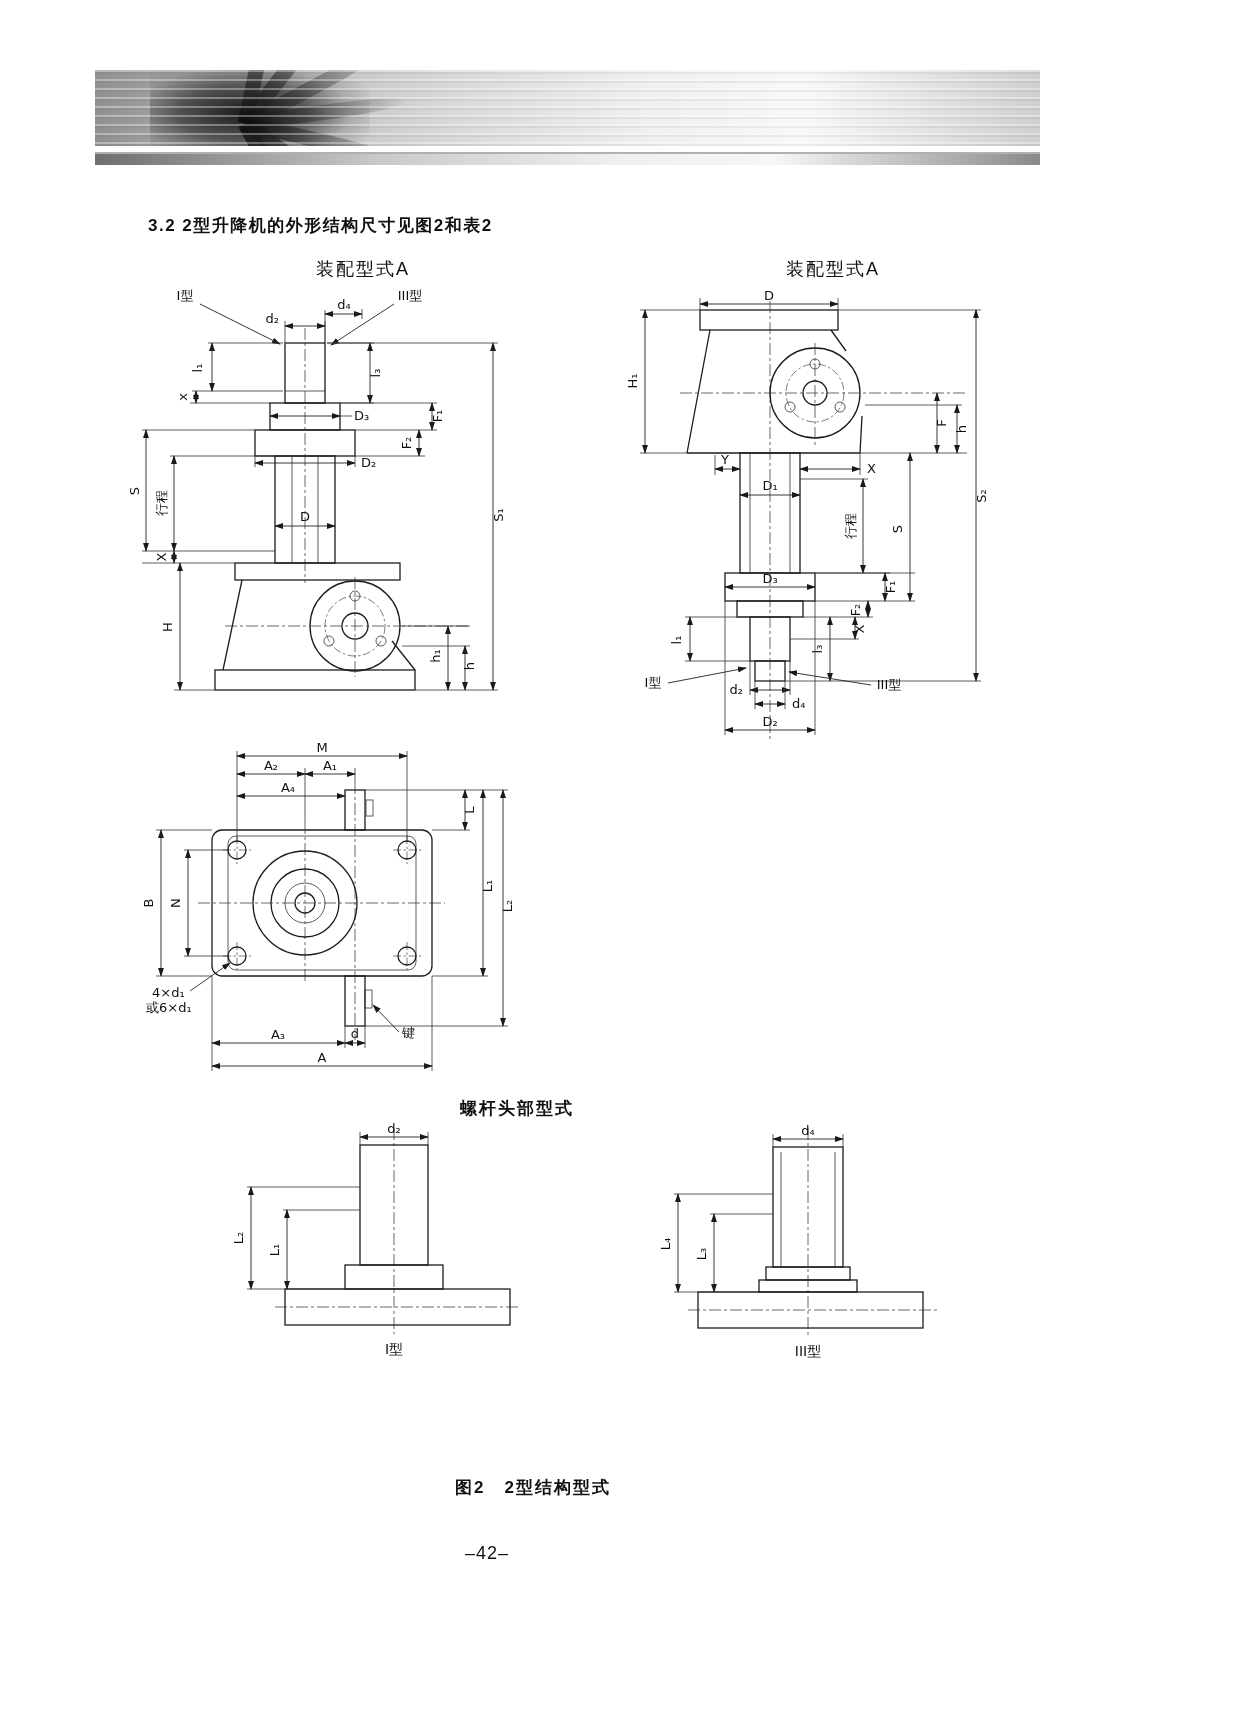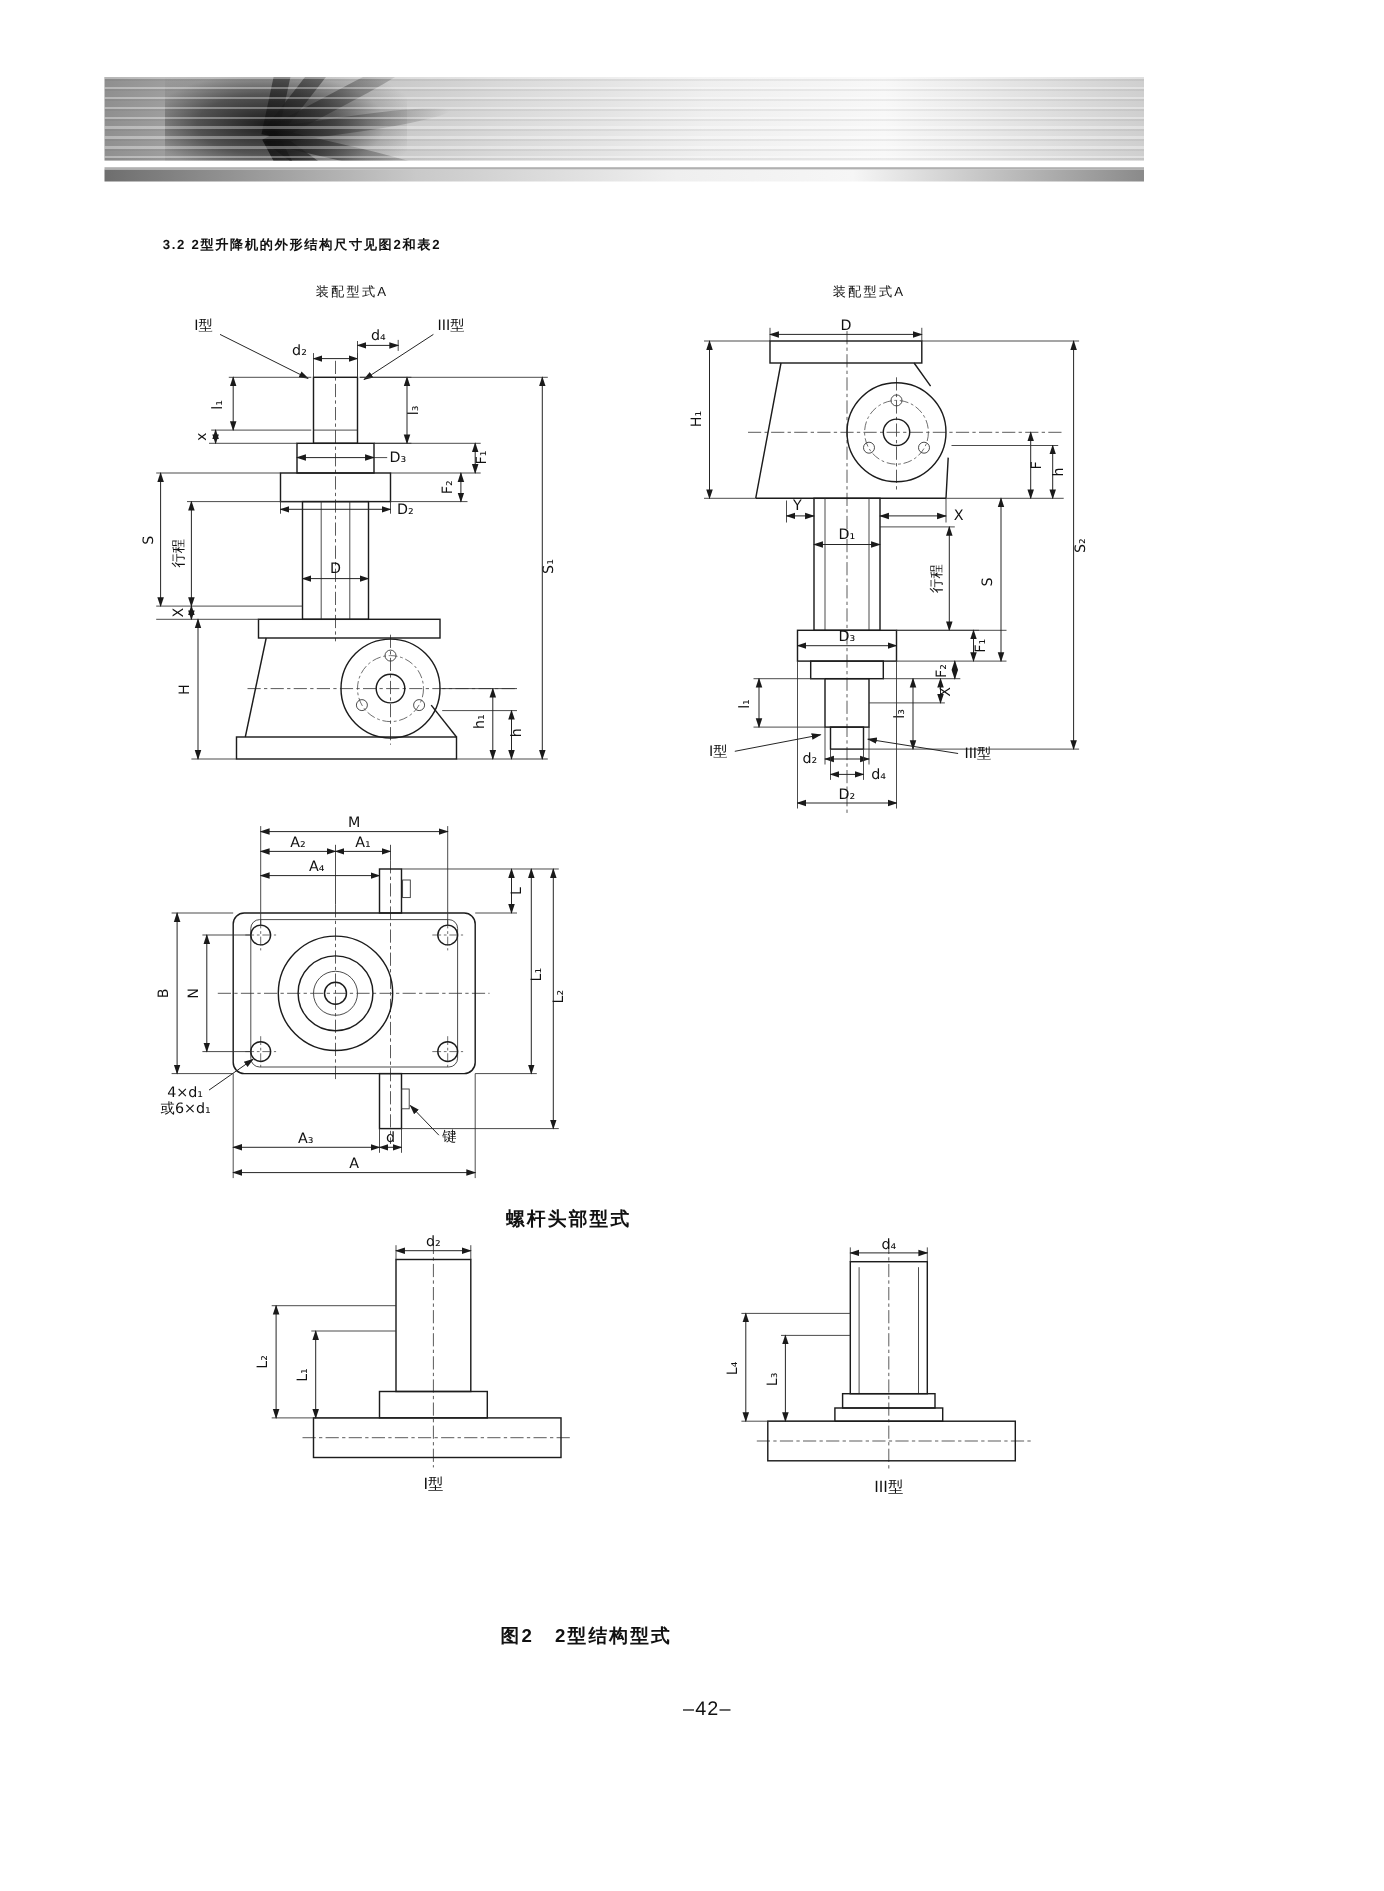--- a/index.html
+++ b/index.html
@@ -14,24 +14,24 @@
   .banner-main::after{content:"";position:absolute;inset:0;
     background:repeating-linear-gradient(180deg,rgba(255,255,255,.35) 0 2px,rgba(60,60,60,.07) 2px 4px,rgba(255,255,255,0) 4px 9px)}
   .banner-core{position:absolute;left:55px;top:-12px;width:220px;height:100px;
     background:radial-gradient(ellipse at 42% 55%,rgba(20,20,20,.95) 0%,rgba(60,60,60,.8) 35%,rgba(120,120,120,.35) 60%,rgba(200,200,200,0) 78%)}
   .blade{position:absolute;left:150px;top:46px;width:165px;height:15px;transform-origin:0 50%;
     border-radius:0 60% 60% 0;
     background:linear-gradient(90deg,rgba(15,15,15,.92) 0%,rgba(90,90,90,.55) 55%,rgba(170,170,170,0) 100%)}
   .banner-bar{position:absolute;left:0;top:82px;width:100%;height:13px;border-top:2px solid #b0b0b0;
     background:linear-gradient(to right,#6e6e6e,#c9c9c9 30%,#efefef 55%,#f6f6f6 72%,#8a8a8a 100%)}
 
-  .heading{position:absolute;left:148px;top:214px;font-size:12px;font-weight:700;letter-spacing:1.5px}
-  .dtitle{position:absolute;font-size:12px;letter-spacing:2px;text-align:center;width:180px}
+  .heading{position:absolute;left:148px;top:214px;font-size:17px;font-weight:700;letter-spacing:1.5px}
+  .dtitle{position:absolute;font-size:18px;letter-spacing:2px;text-align:right;width:180px}
   .caption{position:absolute;font-size:17px;font-weight:700;letter-spacing:2px}
-  .pageno{position:absolute;left:465px;top:1543px;width:200px;text-align:right;font-size:18px;letter-spacing:1px}
+  .pageno{position:absolute;left:465px;top:1543px;width:200px;text-align:left;font-size:18px;letter-spacing:1px}
 
   svg.draw{position:absolute;overflow:visible}
   .ol{stroke:#1c1c1c;stroke-width:1.3;fill:none;stroke-linejoin:miter}
   .thin{stroke:#333;stroke-width:.8;fill:none}
   .ext{stroke:#333;stroke-width:.8;fill:none}
   .dl{stroke:#222;stroke-width:.9;fill:none;marker-start:url(#ar);marker-end:url(#ar)}
   .ld{stroke:#222;stroke-width:.9;fill:none;marker-end:url(#ar)}
   .cl{stroke:#444;stroke-width:.8;fill:none;stroke-dasharray:12 3 3 3}
   .cl2{stroke:#444;stroke-width:.7;fill:none;stroke-dasharray:8 2.5 2.5 2.5}
   svg text{font-family:"DejaVu Sans",sans-serif;font-size:13px;fill:#111}

